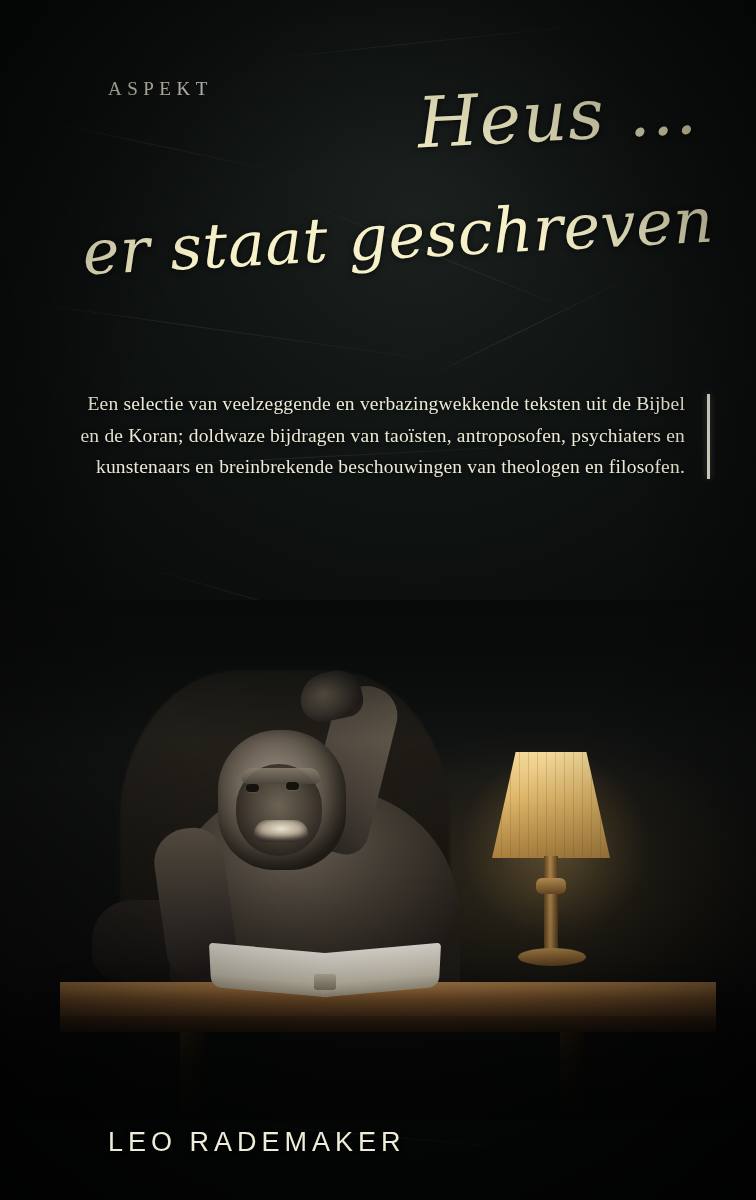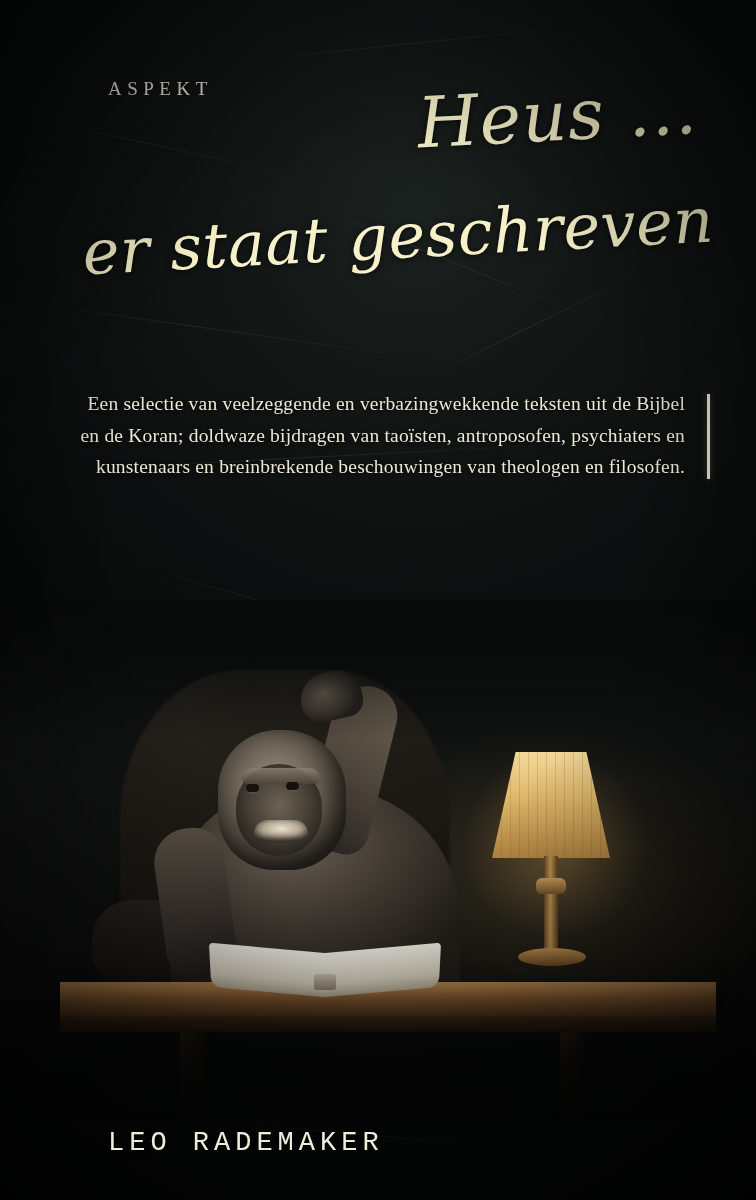--- a/index.html
+++ b/index.html
@@ -402,21 +402,21 @@
     left: 0; right: 0; bottom: 0;
     height: 130px;
     background: linear-gradient(0deg, #050706 0%, rgba(5,7,6,0.75) 45%, rgba(5,7,6,0) 100%);
   }
 
   
   .author {
     position: absolute;
     left: 108px;
     bottom: 42px;
-    font-family: Liberation Mono, monospace;
+    font-family: Liberation Sans, sans-serif;
     font-size: 27px;
     letter-spacing: 5px;
     color: #efecd9;
     text-shadow: 0 1px 5px rgba(0,0,0,0.8);
   }
 </style>
 </head>
 <body>
 
 <div class="cover">

